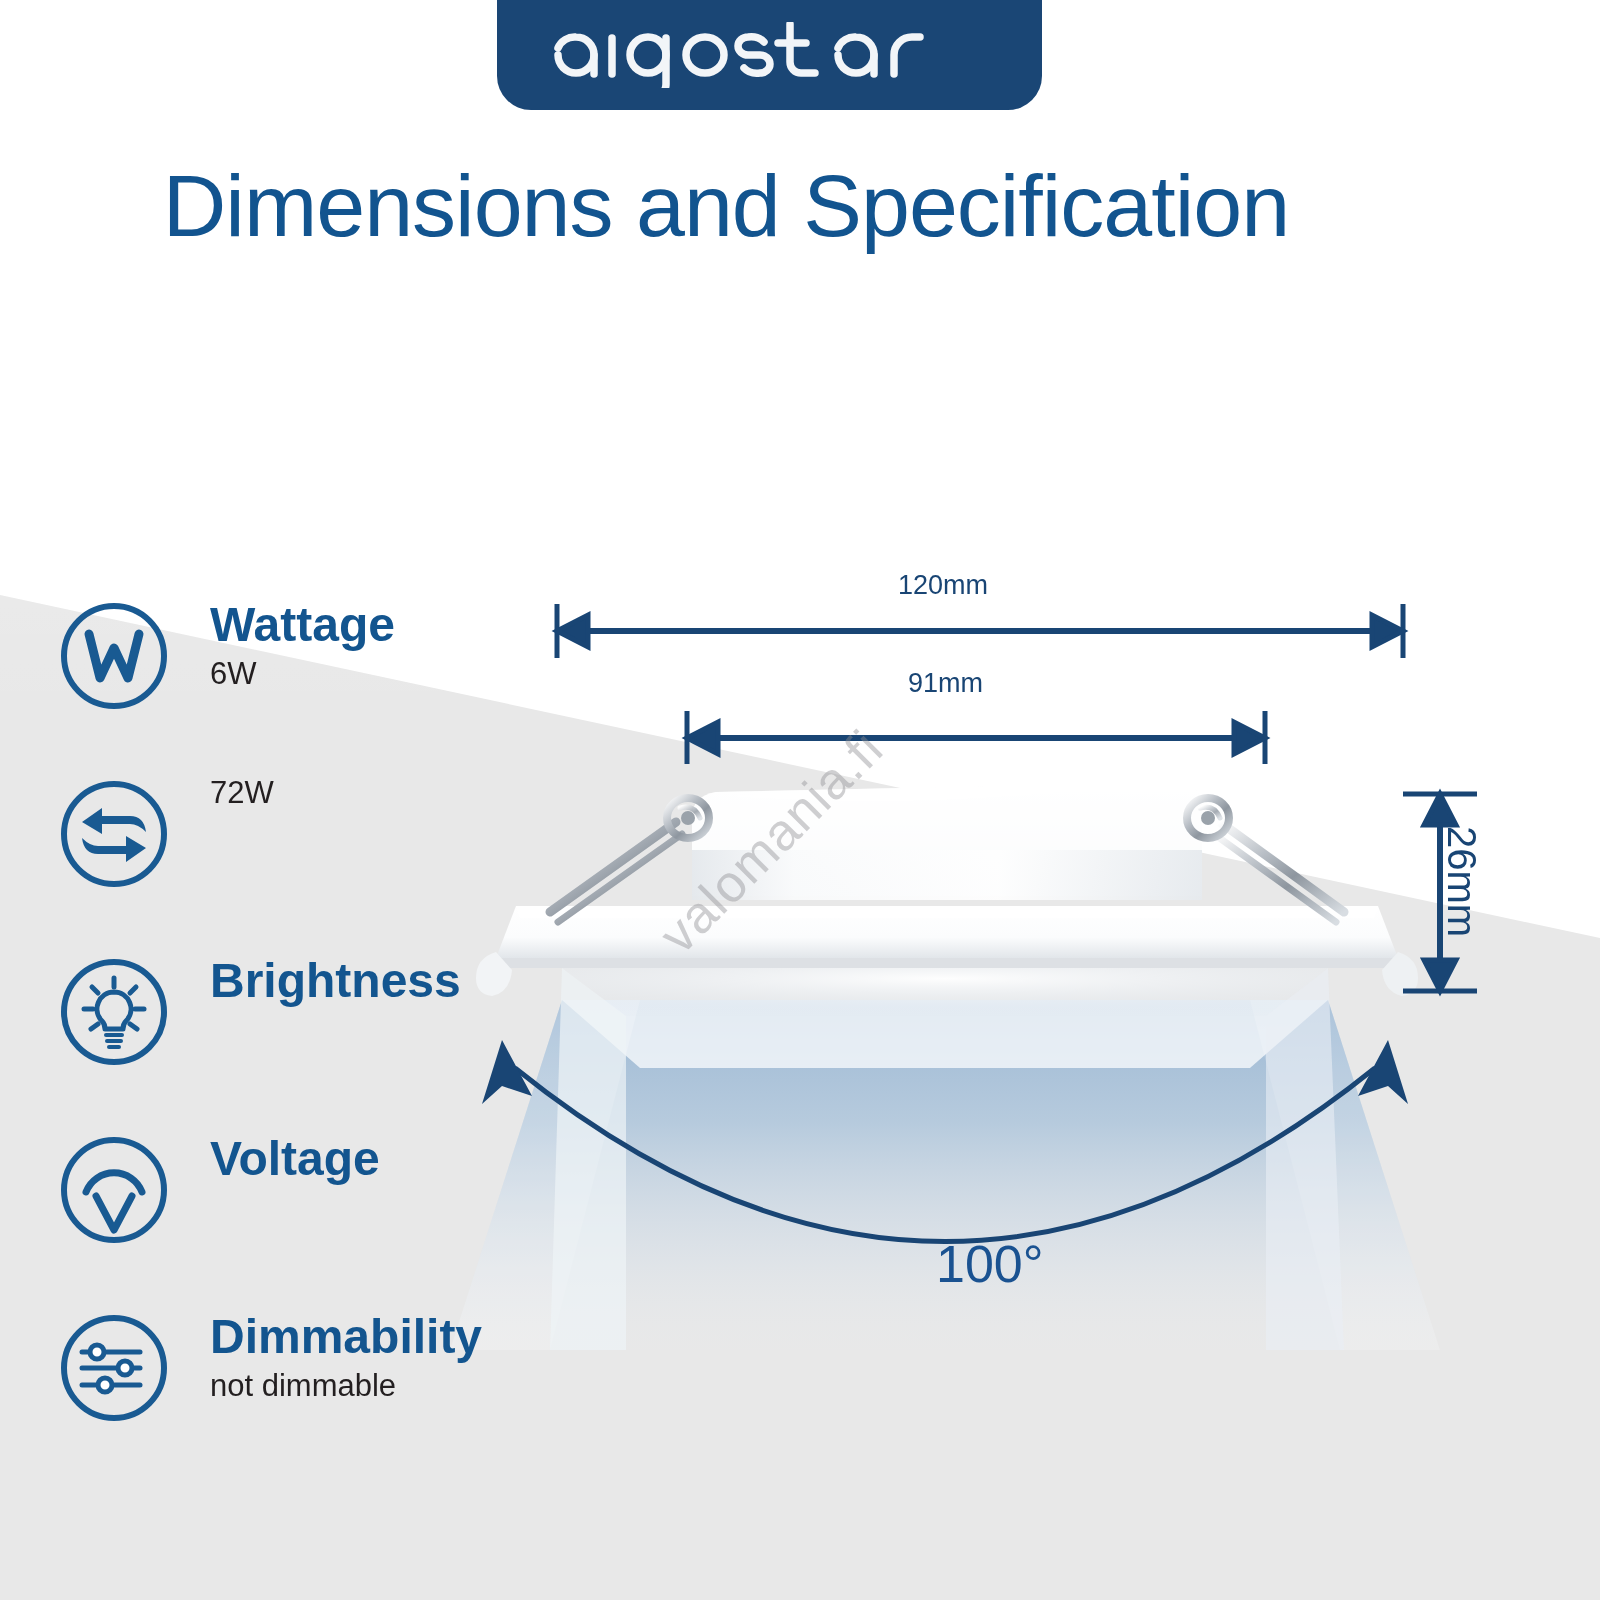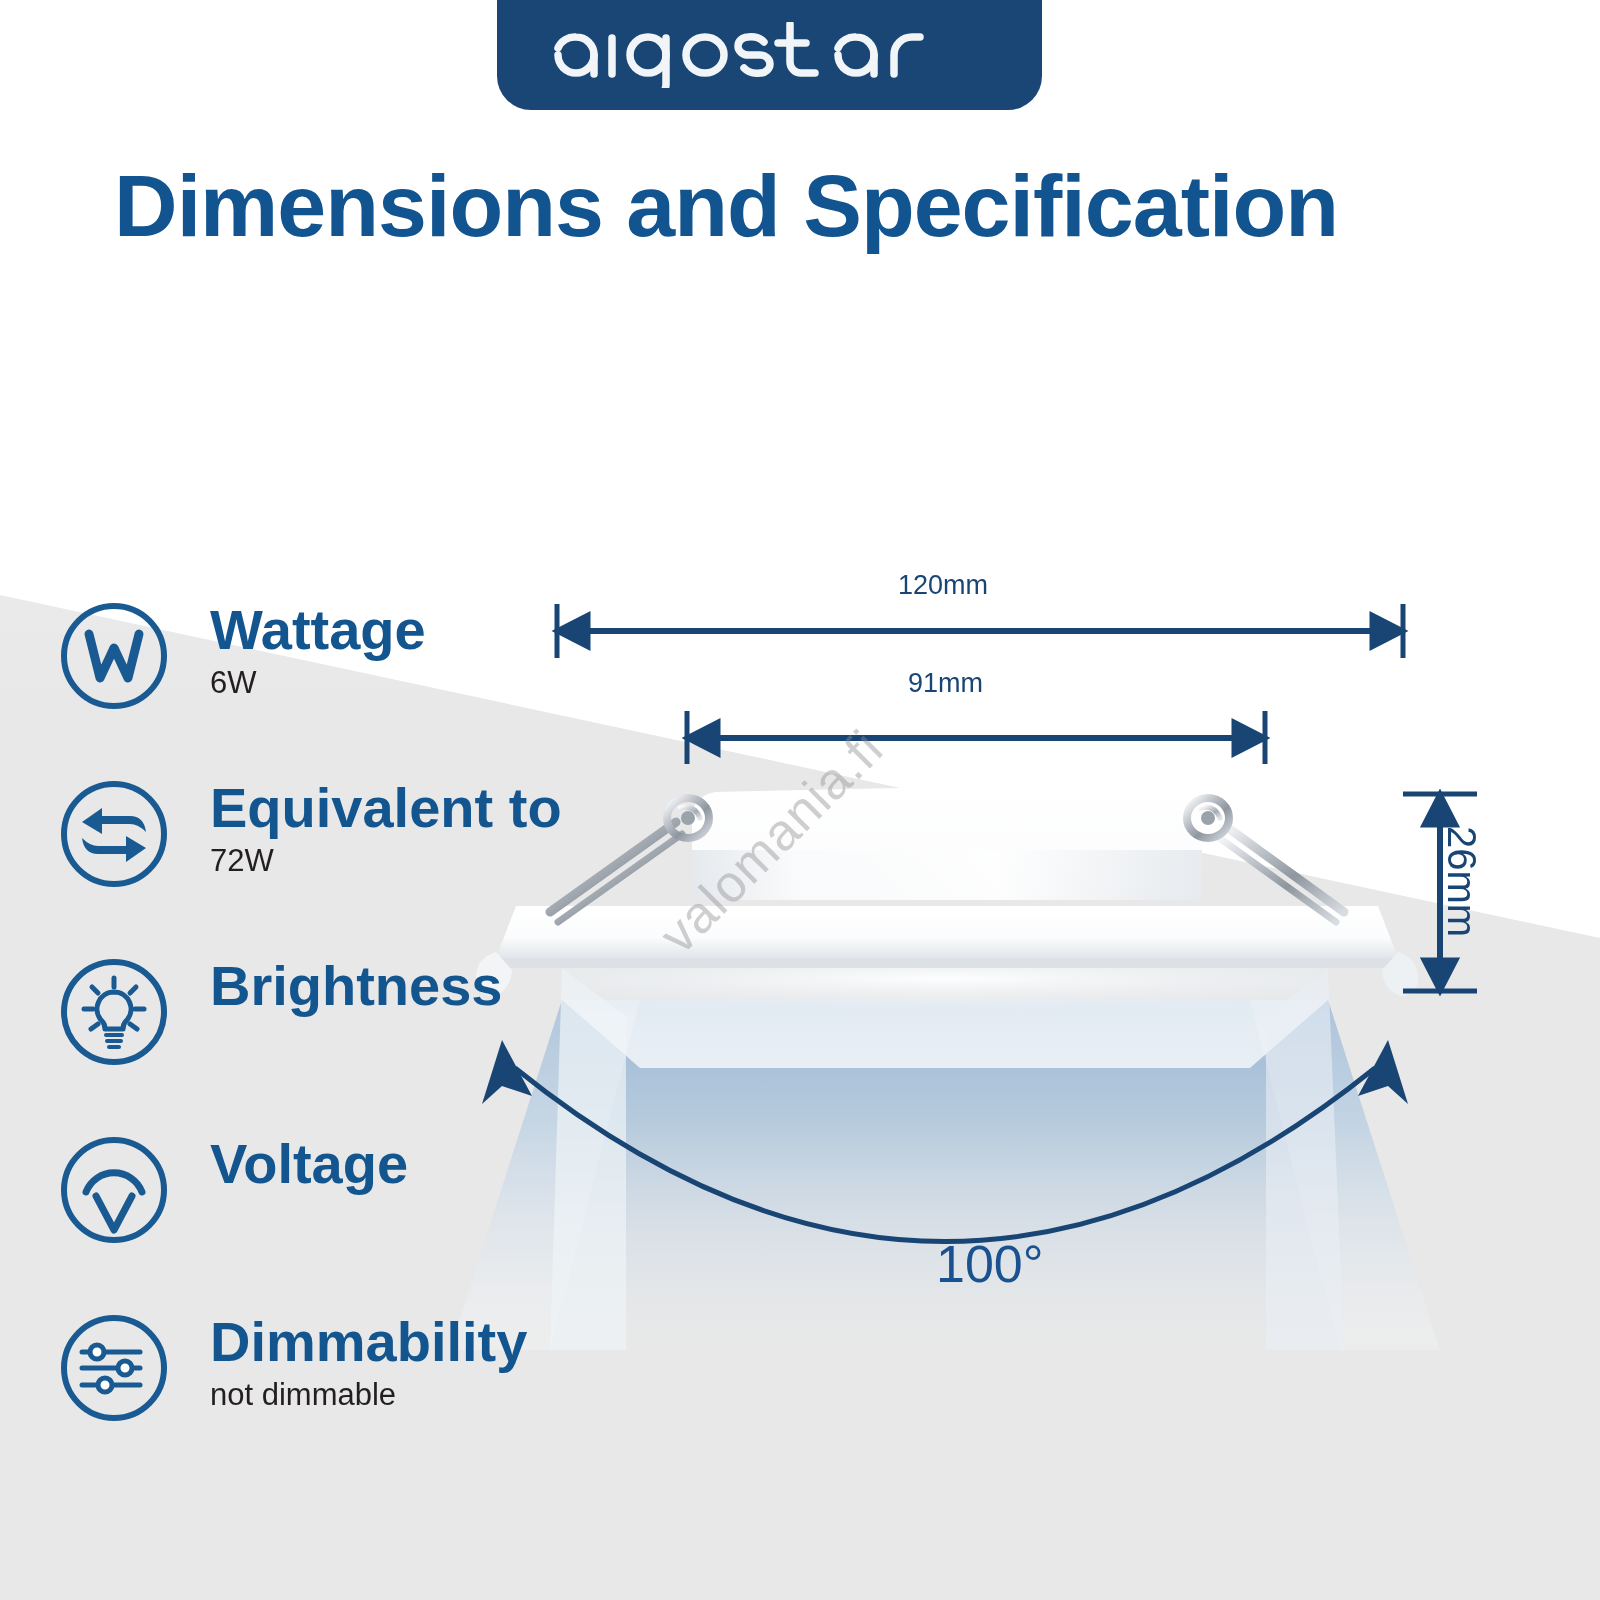--- a/index.html
+++ b/index.html
@@ -49,21 +49,21 @@
   .logo-banner svg { display: block; }
 
   
   .page-title {
     position: absolute;
     left: 0; top: 155px;
     width: 1452px;
     text-align: center;
     color: #12548f;
     font-size: 88px;
-    font-weight: 700;
+    font-weight: 400;
     letter-spacing: -1px;
     white-space: nowrap;
   }
 
   
   .spec-list {
     position: absolute;
     left: 58px; top: 596px;
     width: 470px;
   }
@@ -77,21 +77,21 @@
     width: 112px; height: 112px;
   }
   .spec-icon svg { display: block; width: 112px; height: 112px; }
   .spec-text {
     position: absolute;
     left: 152px; top: 0;
     width: 330px;
   }
   .spec-label {
     color: #13558f;
-    font-size: 56px;
+    font-size: 48px;
     font-weight: 700;
     line-height: 1.22;
     white-space: nowrap;
   }
   .spec-value {
     color: #231f20;
     font-size: 31px;
     font-weight: 400;
     line-height: 1.25;
     white-space: nowrap;
@@ -321,21 +321,20 @@
 
     <div class="spec-row">
       <div class="spec-icon">
         <svg viewBox="0 0 112 112">
           <circle cx="56" cy="56" r="50" fill="none" stroke="#195a92" stroke-width="6"></circle>
           <path d="M24 44 L44 30 L44 38 L72 38 q14 0 16 16 q-8 -8 -16 -8 L44 46 L44 56 Z" fill="#195a92"></path>
           <path d="M88 70 L68 84 L68 76 L40 76 q-14 0 -16 -16 q8 8 16 8 L68 68 L68 58 Z" fill="#195a92"></path>
         </svg>
       </div>
       <div class="spec-text">
-        <div class="spec-label">Equivalent to</div>
         <div class="spec-value">72W</div>
       </div>
     </div>
 
     <div class="spec-row">
       <div class="spec-icon">
         <svg viewBox="0 0 112 112">
           <circle cx="56" cy="56" r="50" fill="none" stroke="#195a92" stroke-width="6"></circle>
           <g stroke="#195a92" stroke-width="5" stroke-linecap="round" fill="none">
             <path d="M56 22 v9"></path>

